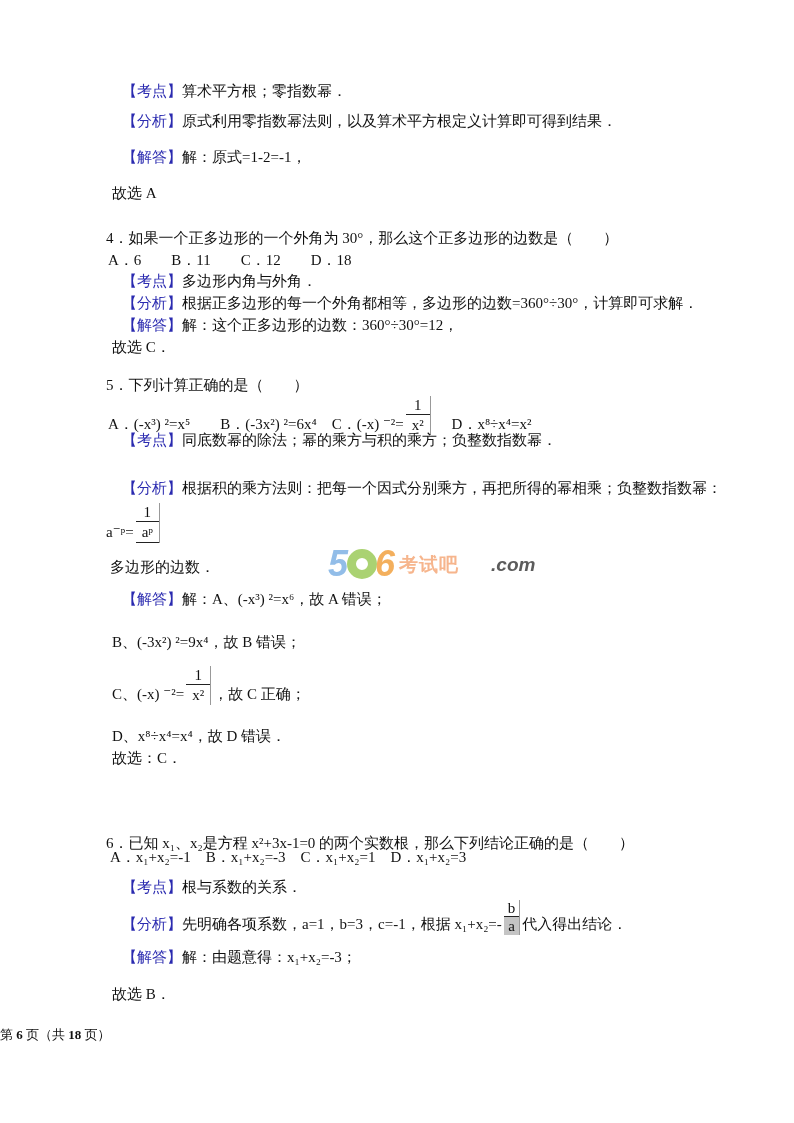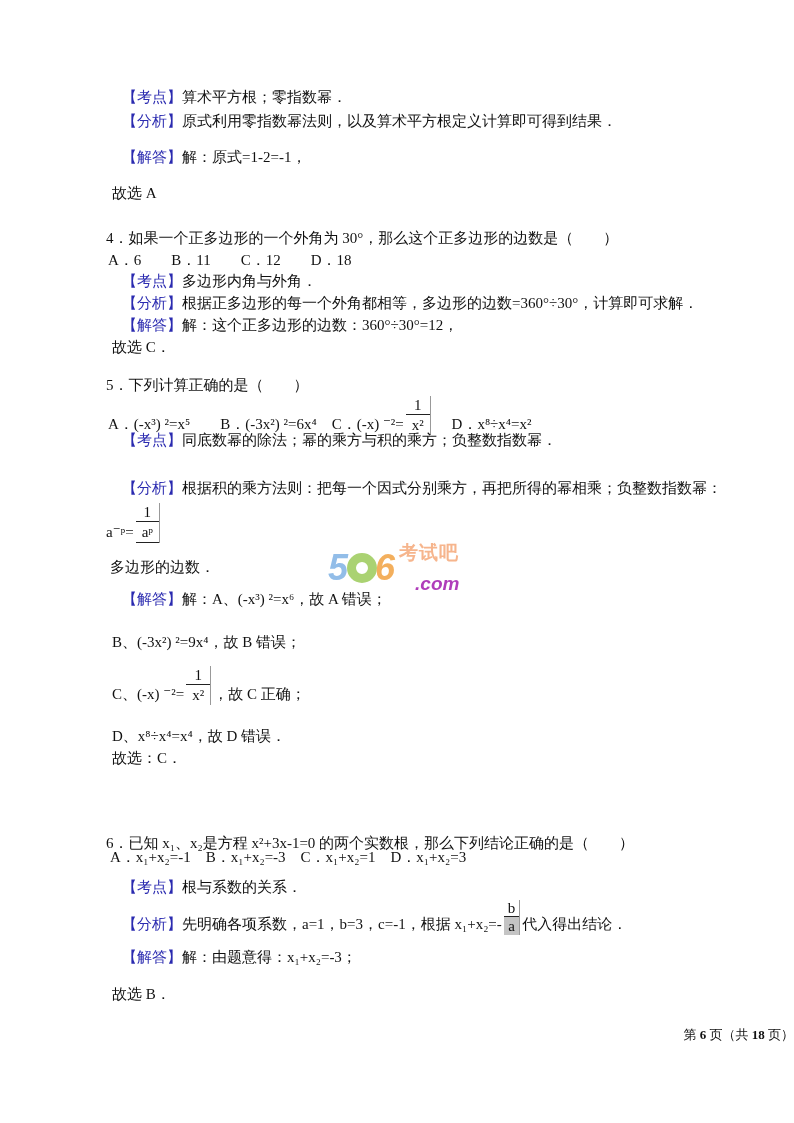--- a/index.html
+++ b/index.html
@@ -31,59 +31,59 @@
     border-right:1px solid #999;
   }
   .frac .num { display:block; line-height:18px; padding:0 6px; border-bottom:1px solid #222; }
   .frac .den { display:block; line-height:20px; padding:0 6px; }
   .frac.underline-den .den { border-bottom:1px solid #222; }
   .frac.small .num { line-height:16px; padding:0 4px; }
   .frac.small .den { line-height:18px; padding:0 4px; }
   .frac.gray-den .den { background:#c4c4c4; }
   #footer {
     position:absolute; top:1026px; left:0; right:0;
-    text-align:right; font-size:13px; white-space:pre;
+    text-align:left; font-size:13px; white-space:pre;
   }
   #footer b { font-weight:bold; }
   
   #watermark {
     position:absolute; top:543px; left:328px;
     display:flex; align-items:center;
     z-index:0; opacity:0.85;
     font-family:"Liberation Sans","DejaVu Sans",sans-serif;
   }
   .wm-d1 { font-size:36px; font-weight:bold; font-style:italic; color:#7FB2E5; }
   .wm-ring {
     width:30px; height:30px; border-radius:50%;
     border:9px solid #9CCB5A; margin:0 -2px 0 -1px;
   }
   .wm-d3 { font-size:36px; font-weight:bold; font-style:italic; color:#F2A241; margin-right:4px; }
-  .wm-col { display:flex; flex-direction:column; line-height:1;gap:12px; }
+  .wm-col { display:flex; flex-direction:row; line-height:1; }
   .wm-name { font-size:19px; font-weight:bold; color:#F5A97A; letter-spacing:1px; }
-  .wm-com  { font-size:19px; font-weight:bold; font-style:italic; color:#a21caf; margin-left:16px; }
+  .wm-com  { font-size:19px; font-weight:bold; font-style:italic; color:#404040; margin-left:32px; }
   .txt-layer { position:relative; z-index:1; }
 </style>
 </head>
 <body>
 
 <div id="page">
 
   <div id="watermark">
     <span class="wm-d1">5</span>
     <span class="wm-ring"></span>
     <span class="wm-d3">6</span>
     <span class="wm-col">
       <span class="wm-name">考试吧</span>
       <span class="wm-com">.com</span>
     </span>
   </div>
 
   <div class="txt-layer">
 
-    <div class="line" style="top:86px;left:122px"><span class="lb">【考点】</span><span>算术平方根；零指数幂．</span></div>
+    <div class="line" style="top:80px;left:122px"><span class="lb">【考点】</span><span>算术平方根；零指数幂．</span></div>
     <div class="line" style="top:110px;left:122px"><span class="lb">【分析】</span><span>原式利用零指数幂法则，以及算术平方根定义计算即可得到结果．</span></div>
     <div class="line" style="top:146px;left:122px"><span class="lb">【解答】</span><span>解：原式=1-2=-1，</span></div>
     <div class="line" style="top:182px;left:112px"><span>故选 A</span></div>
 
     <div class="line" style="top:227px;left:106px"><span>4．如果一个正多边形的一个外角为 30°，那么这个正多边形的边数是（　　）</span></div>
     <div class="line" style="top:249px;left:108px"><span>A．6　　B．11　　C．12　　D．18</span></div>
     <div class="line" style="top:270px;left:122px"><span class="lb">【考点】</span><span>多边形内角与外角．</span></div>
     <div class="line" style="top:292px;left:122px"><span class="lb">【分析】</span><span>根据正多边形的每一个外角都相等，多边形的边数=360°÷30°，计算即可求解．</span></div>
     <div class="line" style="top:314px;left:122px"><span class="lb">【解答】</span><span>解：这个正多边形的边数：360°÷30°=12，</span></div>
     <div class="line" style="top:336px;left:112px"><span>故选 C．</span></div>

